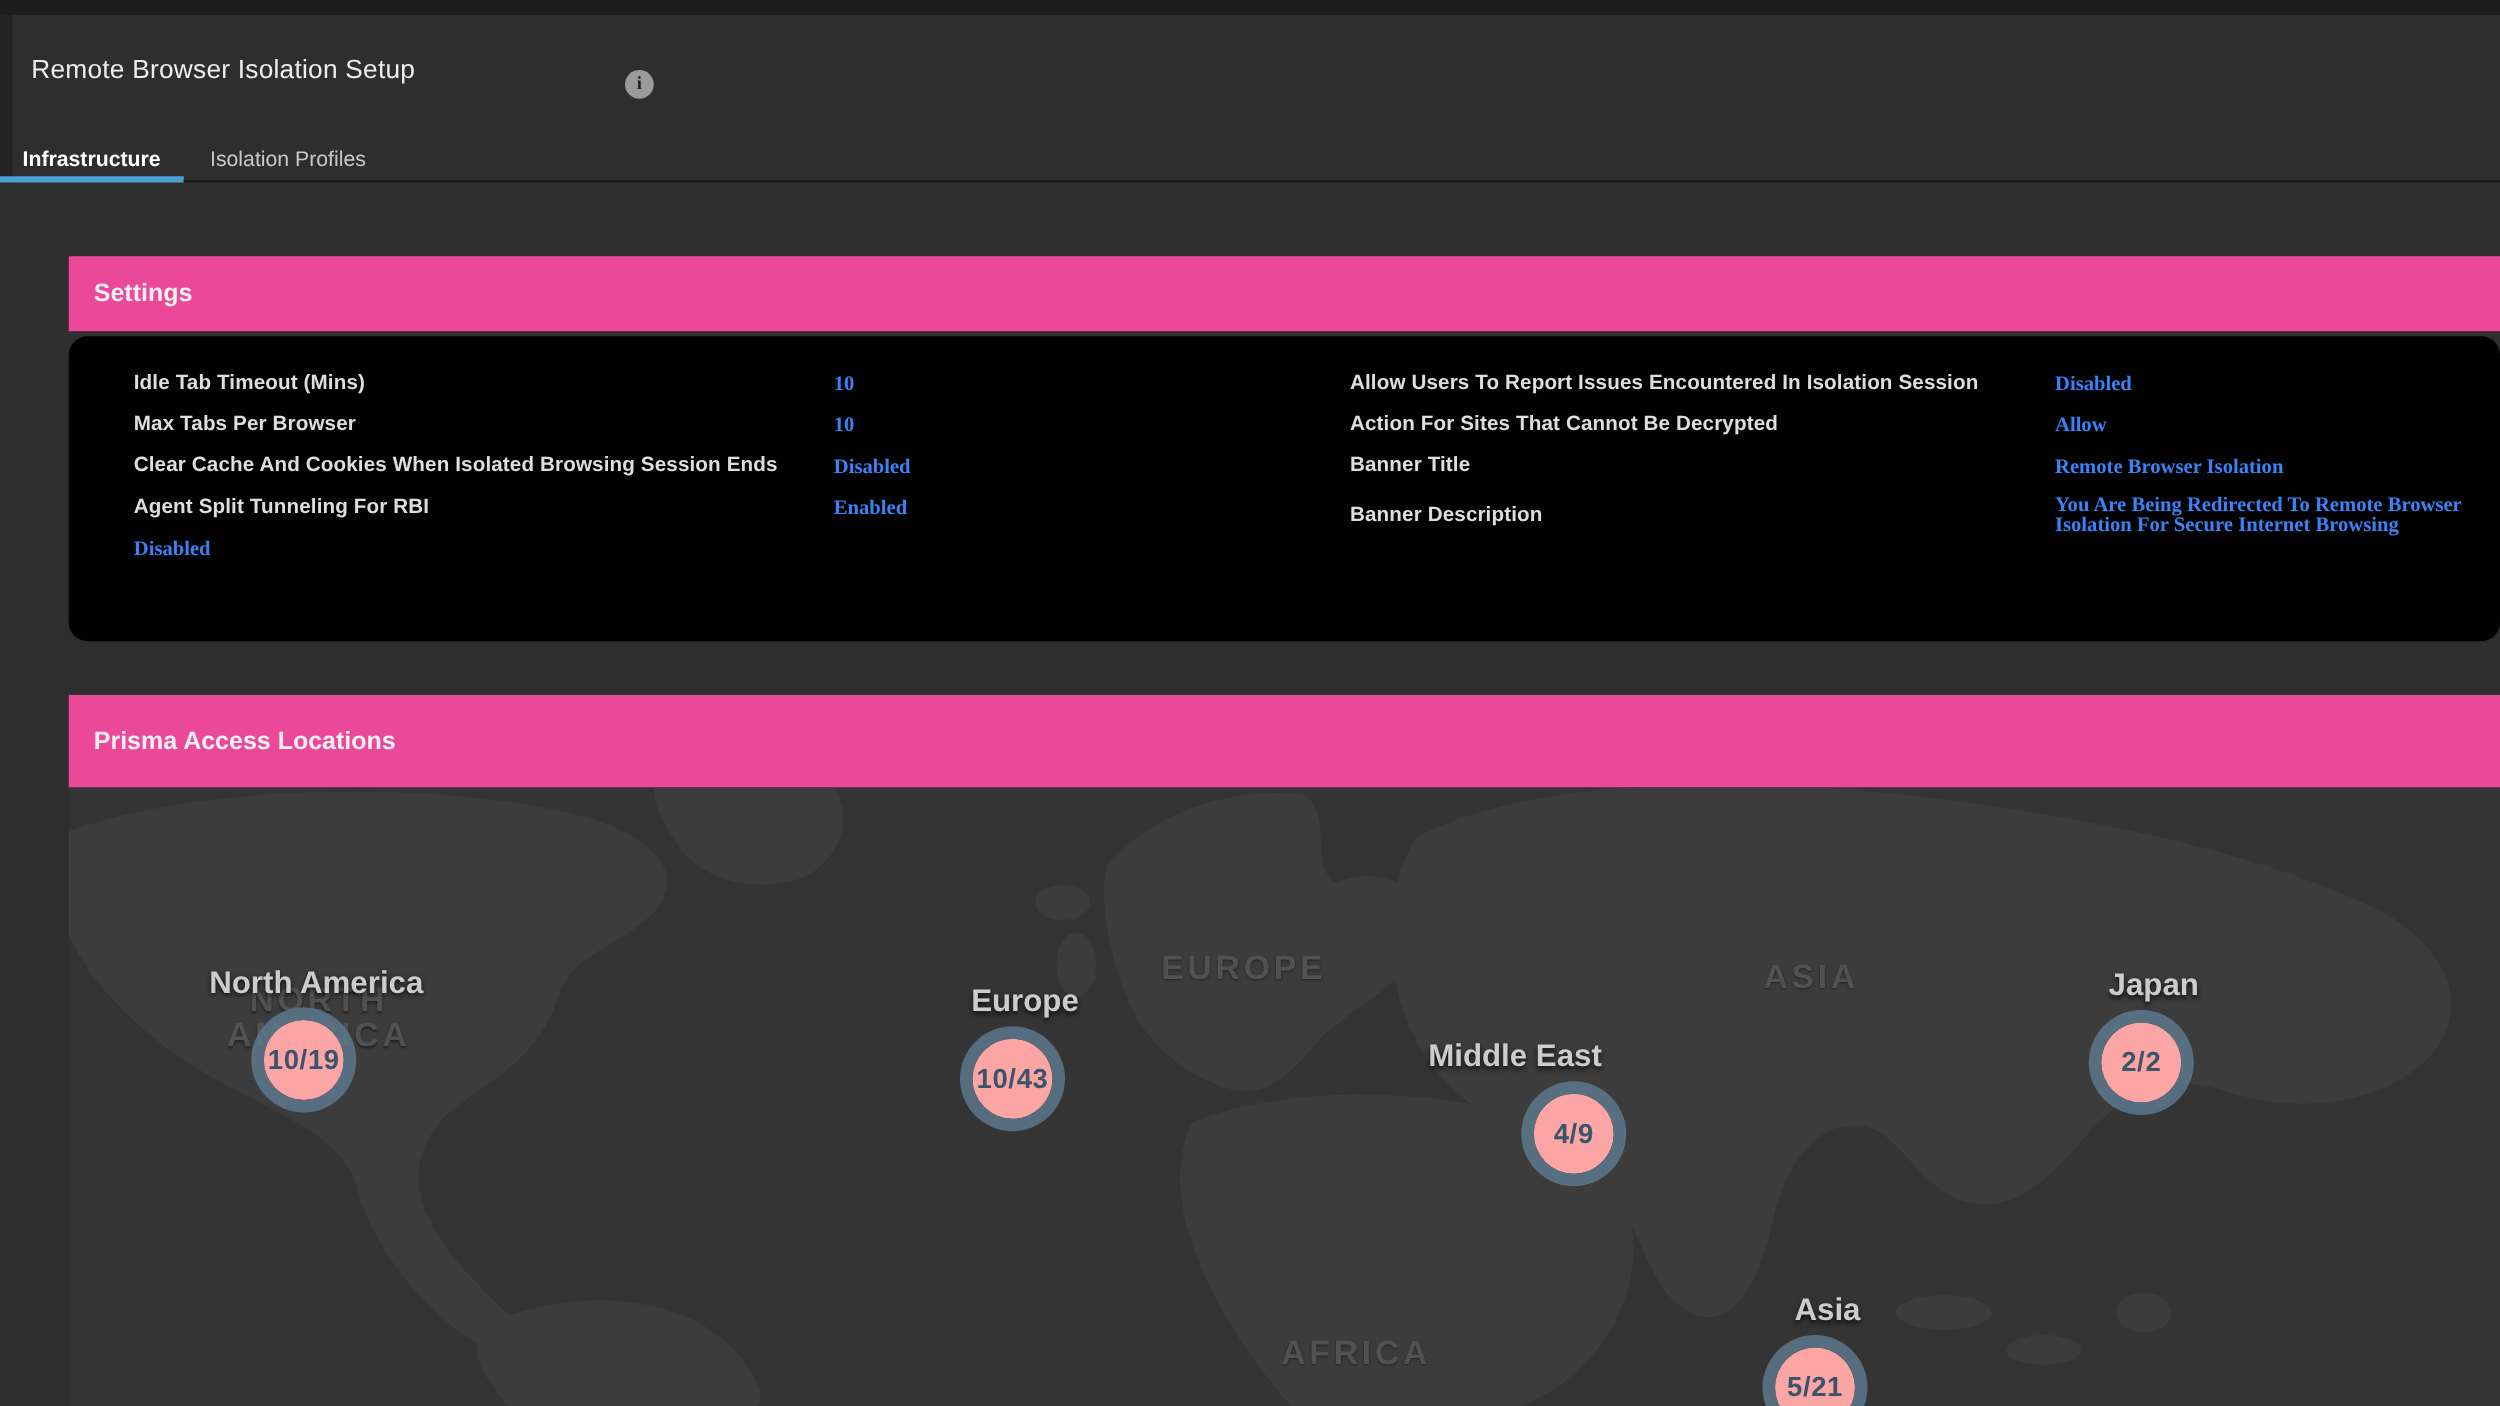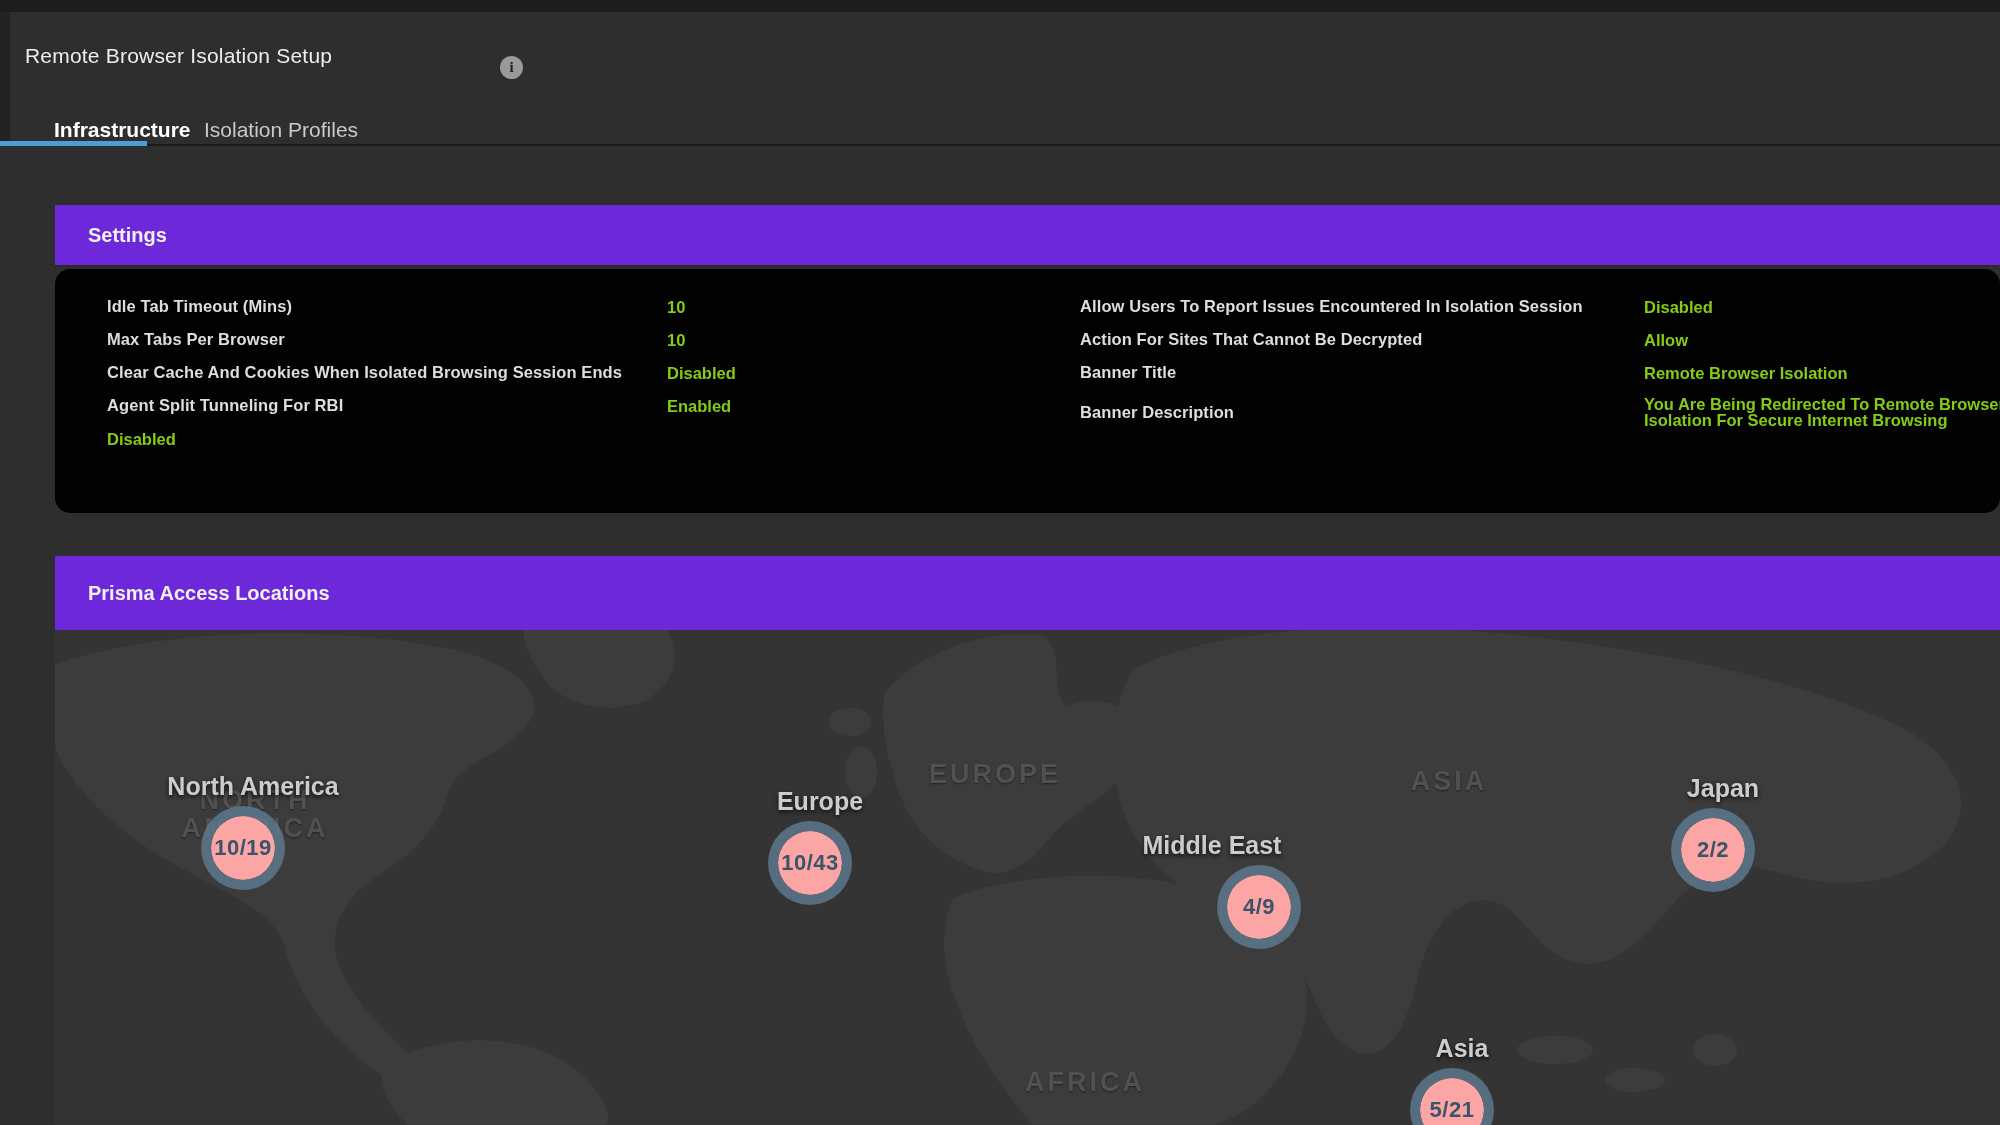--- a/index.html
+++ b/index.html
@@ -19,47 +19,47 @@
     font-size:21px;font-weight:400;color:#ededed;letter-spacing:.2px;
   }
   .info-icon{
     position:absolute;left:500px;top:56px;width:23px;height:23px;border-radius:50%;
     background:#9a9a9a;color:#1f1f1f;font-family:"Liberation Serif",serif;
     font-weight:700;font-size:15px;line-height:23px;text-align:center;cursor:pointer;
   }
 
   
   .tab{
-    position:absolute;top:118px;font-size:21px;color:#c9c9c9;cursor:pointer;white-space:nowrap;margin-left:36px;
+    position:absolute;top:118px;font-size:17px;color:#c9c9c9;cursor:pointer;white-space:nowrap;
   }
   .tab.active{color:#ffffff;font-weight:700;}
   .tab-underline{position:absolute;left:0;top:141px;width:147px;height:5px;background:#4aa0d6;}
   .tab-divider{position:absolute;left:147px;top:144px;width:1853px;height:2px;background:#1c1c1c;}
 
   
   .panel-header{
-    position:absolute;left:55px;width:1945px;background:#6d28d9;
+    position:absolute;left:55px;width:1945px;background:#ec4899;
     color:#f0f0f0;font-size:20px;font-weight:700;
-    display:flex;align-items:center;padding-left:33px;
+    display:flex;align-items:center;padding-left:20px;
   }
   .settings-header{top:205px;height:62px;border-bottom:2px solid #2a2a2a;}
   .settings-body{
     position:absolute;left:55px;top:269px;width:1945px;height:244px;background:#020202;border-radius:15px;
   }
   .col{position:absolute;top:21px;display:grid;}
   .col-left{left:52px;width:960px;grid-template-rows:33px 33px 33px 33px 33px;}
   .col-right{left:1025px;width:920px;grid-template-rows:33px 33px 33px 46px;}
   .srow{display:flex;align-items:center;}
   .row-label{
     color:#dedede;font-size:16.5px;font-weight:600;letter-spacing:.1px;
     flex:0 0 560px;white-space:nowrap;
   }
   .col-right .row-label{flex:0 0 564px;}
   .row-value{
-    color:#84cc16;font-size:16.5px;font-weight:700;white-space:pre-line;line-height:16px;
+    color:#3b82f6;font-size:16.5px;font-weight:700;white-space:pre-line;line-height:16px;font-family:Liberation Serif, serif;
   }
 
   .locations-header{top:556px;height:74px;}
 
   
   .map{
     position:absolute;left:55px;top:630px;width:1945px;height:606px;
     background:#343434;overflow:hidden;
   }
   .map svg{position:absolute;left:0;top:0;}

